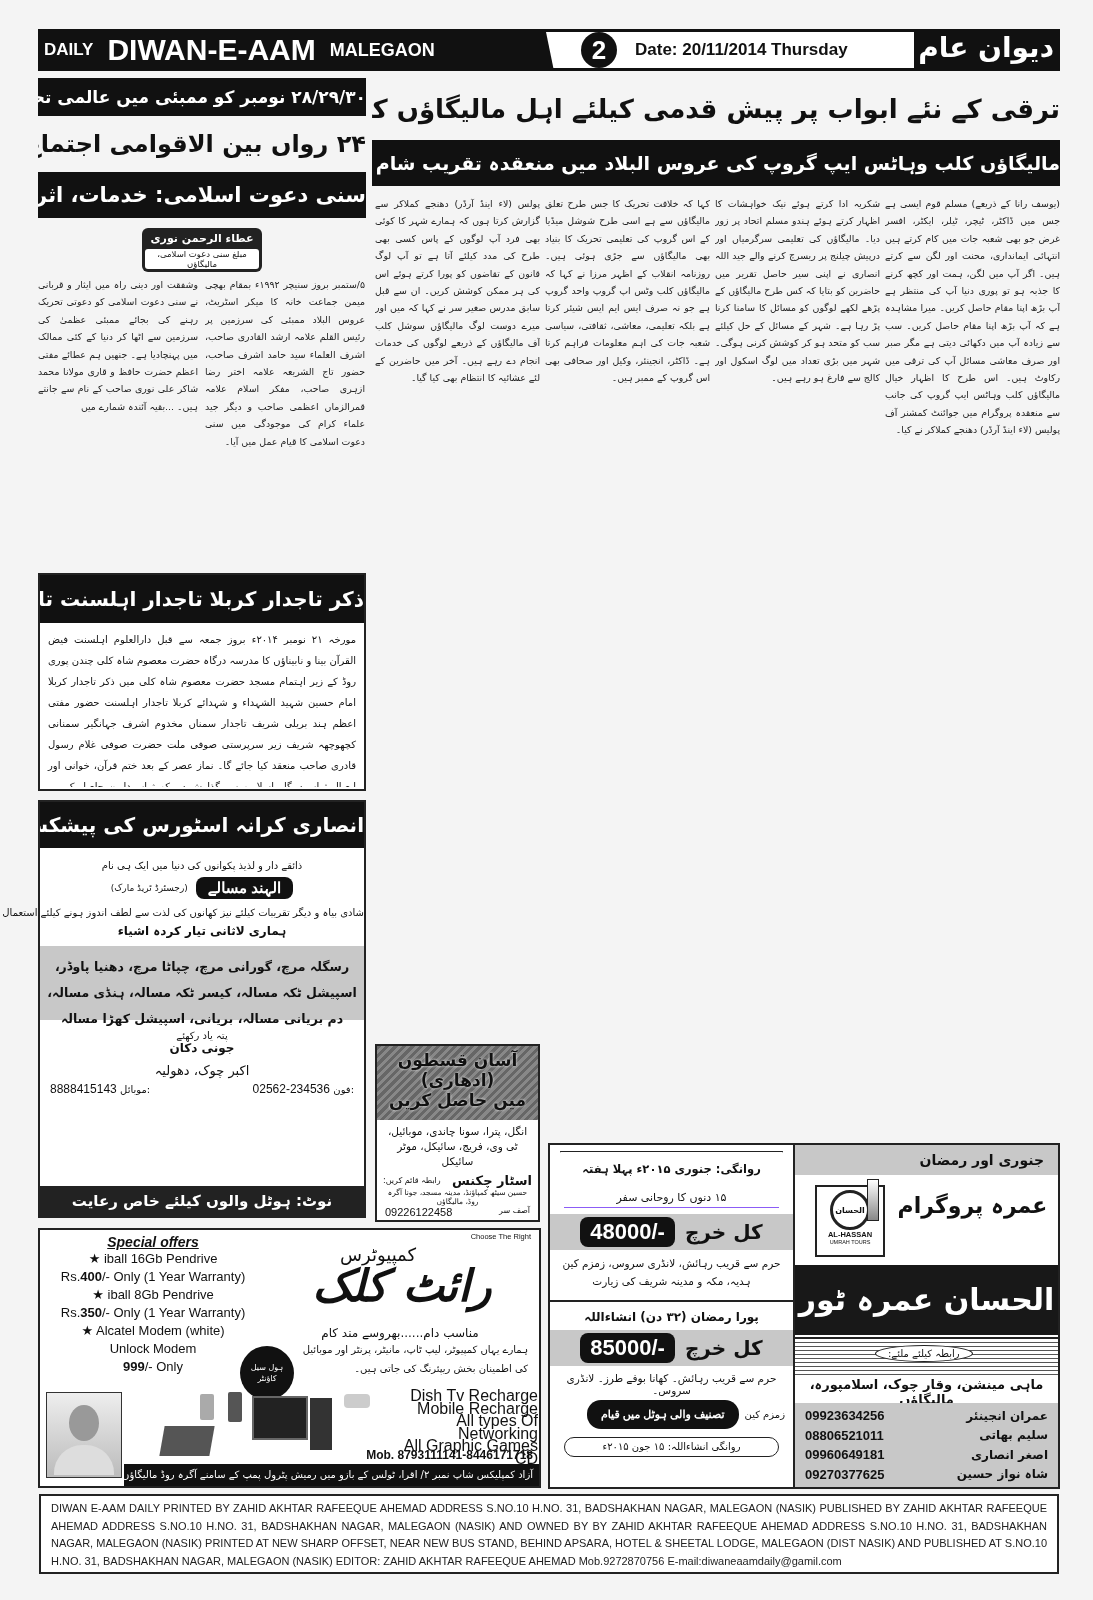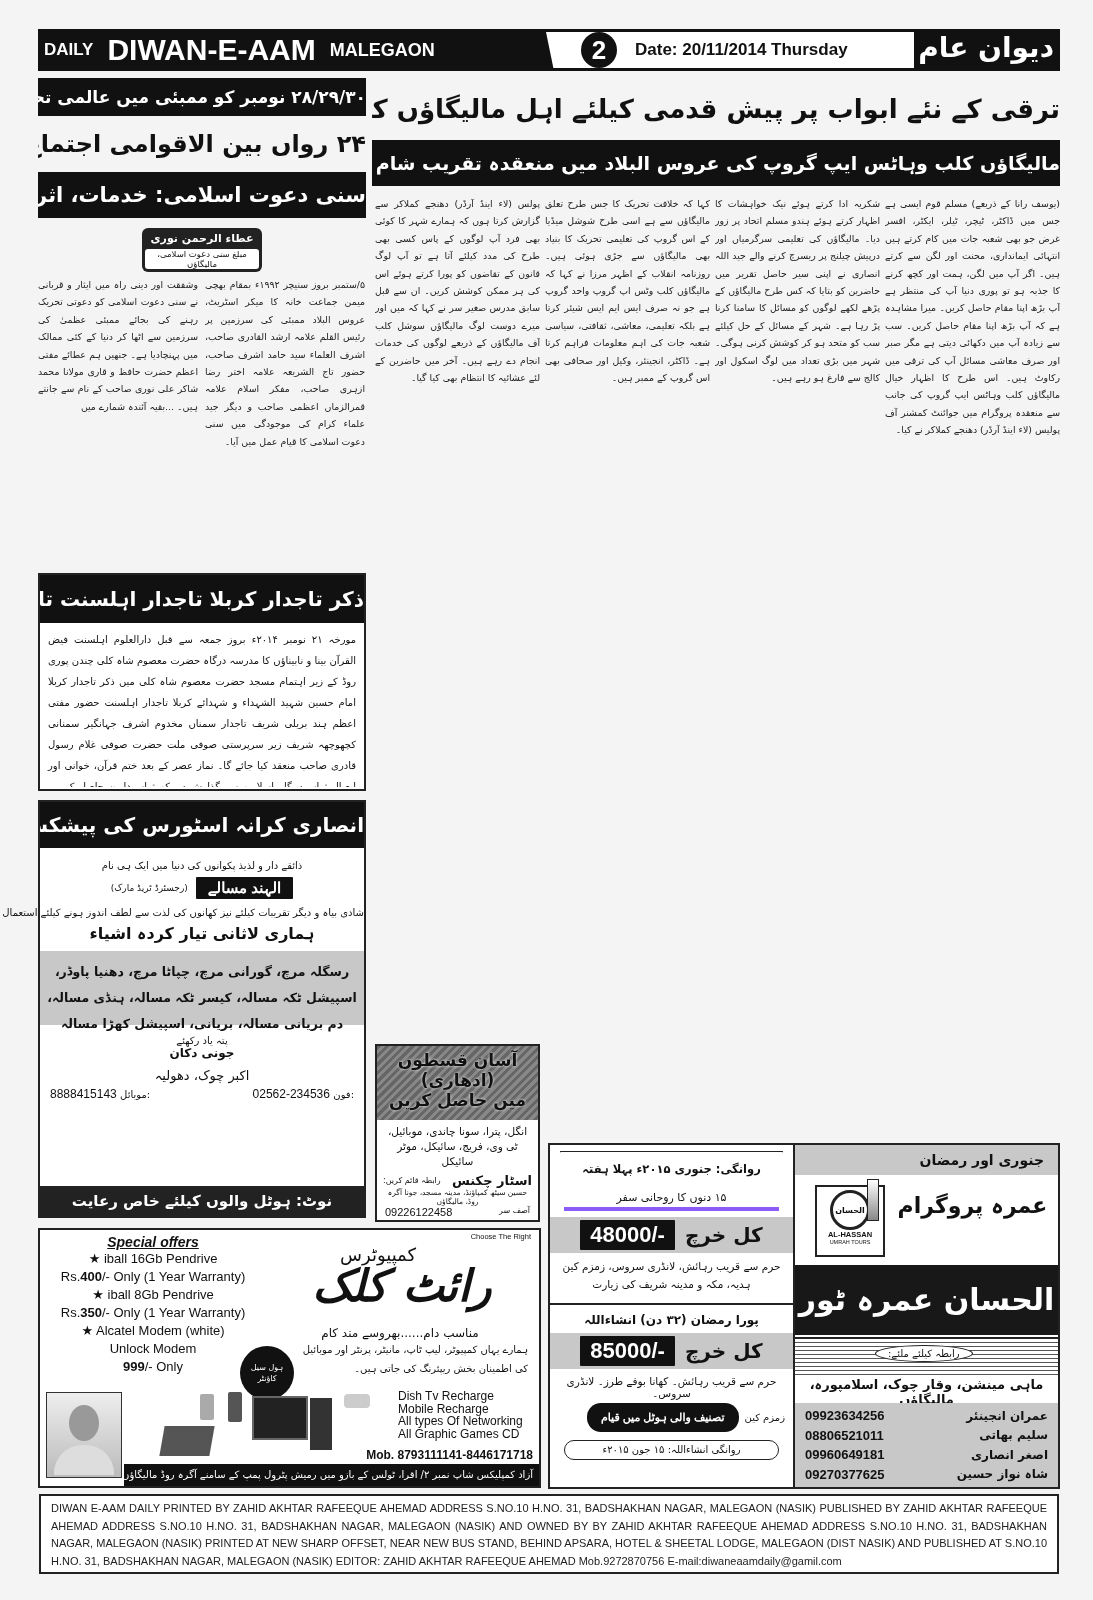--- a/index.html
+++ b/index.html
@@ -13,21 +13,21 @@
   #mh-title{font-size:30px;letter-spacing:0px}
   #mh-city{font-size:18px}
   #mh-mid{left:508px;top:3px;width:368px;height:36px;background:#fff;clip-path:polygon(0 0,100% 0,100% 100%,2% 100%);display:flex;align-items:center;padding-left:35px;gap:18px;font-family:"Liberation Sans",sans-serif;font-weight:bold}
   #mh-page{width:36px;height:36px;border-radius:50%;background:#111;color:#fff;font-size:26px;display:flex;align-items:center;justify-content:center}
   #mh-date{font-size:17px}
   #mh-urdu{right:6px;top:2px;color:#fff;font-size:28px;font-weight:bold}
   .blkhead{background:#111;color:#fff;font-weight:bold;text-align:center;direction:rtl;white-space:nowrap;overflow:hidden}
   .col{font-size:9.4px;line-height:17.4px;direction:rtl;text-align:justify;color:#222;overflow:hidden}
   .box{border:2px solid #222;background:#fff}
   .grey{background:#c8c8c8}
-  .pill{background:#111;color:#fff;border-radius:1px;font-weight:bold;font-family:"Liberation Sans",sans-serif}
+  .pill{background:#111;color:#fff;border-radius:8px;font-weight:bold;font-family:"Liberation Sans",sans-serif}
 </style>
 </head>
 <body>
 
 <div class="abs" id="masthead">
   <div class="abs" id="mh-left">
     <span id="mh-daily">DAILY</span>
     <span id="mh-title">DIWAN-E-AAM</span>
     <span id="mh-city">MALEGAON</span>
   </div>
@@ -55,21 +55,21 @@
 </div>
 
 <div class="abs box" style="left:38px;top:800px;width:328px;height:418px">
   <div class="blkhead" style="height:46px;font-size:20px;line-height:46px;letter-spacing:1px">انصاری کرانہ اسٹورس کی پیشکش</div>
   <div class="urdu" style="text-align:center;font-size:10px;margin-top:12px">ذائقے دار و لذیذ پکوانوں کی دنیا میں ایک ہی نام</div>
   <div style="display:flex;justify-content:center;align-items:center;gap:8px;margin-top:6px;direction:rtl">
     <span class="pill urdu" style="padding:2px 12px;font-size:15px">الہند مسالے</span>
     <span class="urdu" style="font-size:9px">(رجسٹرڈ ٹریڈ مارک)</span>
   </div>
   <div class="urdu" style="text-align:center;font-size:10px;margin-top:8px;white-space:nowrap">شادی بیاہ و دیگر تقریبات کیلئے نیز کھانوں کی لذت سے لطف اندوز ہونے کیلئے استعمال کیجئے</div>
-  <div class="urdu" style="text-align:center;font-size:16px;font-weight:bold;margin-top:6px">ہماری لاثانی تیار کردہ اشیاء</div>
+  <div class="urdu" style="text-align:center;font-size:12px;font-weight:bold;margin-top:6px">ہماری لاثانی تیار کردہ اشیاء</div>
   <div class="urdu grey" style="text-align:center;font-size:12.5px;font-weight:bold;line-height:26px;padding:8px 6px;margin-top:8px;height:74px">رسگلہ مرچ، گورانی مرچ، چپاٹا مرچ، دھنیا پاوڈر، اسپیشل ٹکہ مسالہ، کیسر ٹکہ مسالہ، ہنڈی مسالہ، دم بریانی مسالہ، بریانی، اسپیشل کھڑا مسالہ</div>
   <div class="urdu" style="text-align:center;font-size:10px;margin-top:10px">پتہ یاد رکھئے</div>
   <div class="urdu" style="text-align:center;font-size:12px;font-weight:bold">جونی دکان</div>
   <div class="urdu" style="text-align:center;font-size:13px;margin-top:8px">اکبر چوک، دھولیہ</div>
   <div style="display:flex;justify-content:space-between;padding:4px 10px;font-family:'Liberation Sans',sans-serif;font-size:12px;direction:ltr">
     <span><span>8888415143</span> <span class="urdu" style="font-size:10px">موبائل:</span></span>
     <span><span>02562-234536</span> <span class="urdu" style="font-size:10px">فون:</span></span>
   </div>
   <div class="blkhead" style="position:absolute;left:0;right:0;bottom:0;height:30px;line-height:30px;font-size:15px;background:#222">نوٹ: ہوٹل والوں کیلئے خاص رعایت</div>
 </div>
@@ -95,21 +95,21 @@
   <div style="display:flex;justify-content:space-between;padding:0 8px;font-family:'Liberation Sans',sans-serif;font-size:11px">
     <span>09226122458</span>
     <span class="urdu" style="font-size:8px">آصف سر</span>
   </div>
 </div>
 
 <div class="abs box" style="left:548px;top:1143px;width:512px;height:346px">
 
   <div class="abs" style="left:0;top:0;width:245px;height:342px;border-right:2px solid #222">
     <div class="urdu" style="margin:6px 10px 0;border:1.5px solid #222;border-bottom:none;height:34px;line-height:34px;text-align:center;font-size:11.5px;font-weight:bold;clip-path:polygon(0 0,100% 0,92% 100%,8% 100%)">روانگی: جنوری ۲۰۱۵ء پہلا ہفتہ انشاءاللہ</div>
-    <div class="urdu" style="text-align:center;font-size:11px;margin-top:4px;border-bottom:4px solid #8b5cf6;margin:4px 14px 0;line-height:18px">۱۵ دنوں کا روحانی سفر</div>
+    <div class="urdu" style="text-align:center;font-size:11px;margin-top:4px;border-bottom:1px solid #8b5cf6;margin:4px 14px 0;line-height:18px">۱۵ دنوں کا روحانی سفر</div>
     <div class="grey" style="margin-top:6px;height:36px;display:flex;align-items:center;justify-content:center;gap:10px;direction:rtl">
       <span class="urdu" style="font-size:20px;font-weight:bold">کل خرچ</span>
       <span class="pill" style="font-size:22px;padding:2px 10px;direction:ltr">48000/-</span>
     </div>
     <div class="urdu" style="text-align:center;font-size:10.5px;line-height:18px;padding:4px 10px">حرم سے قریب رہائش، لانڈری سروس، زمزم کین ہدیہ، مکہ و مدینہ شریف کی زیارت</div>
     <div style="border-top:2px solid #222;margin-top:6px"></div>
     <div class="urdu" style="text-align:center;font-size:12px;font-weight:bold;margin-top:8px">پورا رمضان (۳۲ دن) انشاءاللہ</div>
     <div class="grey" style="margin-top:6px;height:36px;display:flex;align-items:center;justify-content:center;gap:10px;direction:rtl">
       <span class="urdu" style="font-size:20px;font-weight:bold">کل خرچ</span>
       <span class="pill" style="font-size:22px;padding:2px 10px;direction:ltr">85000/-</span>
@@ -181,21 +181,21 @@
     <div style="width:60px;height:30px;border-radius:28px 28px 0 0;background:#ddd;margin:4px auto 0"></div>
   </div>
   <div class="abs" style="left:92px;top:162px;width:240px;height:70px">
     <div style="position:absolute;left:120px;top:4px;width:56px;height:44px;background:#222;border:2px solid #666"></div>
     <div style="position:absolute;left:178px;top:6px;width:22px;height:52px;background:#333"></div>
     <div style="position:absolute;left:30px;top:34px;width:50px;height:30px;background:#555;transform:skewX(-10deg)"></div>
     <div style="position:absolute;left:68px;top:2px;width:14px;height:26px;background:#aaa;border-radius:2px"></div>
     <div style="position:absolute;left:96px;top:0;width:14px;height:30px;background:#555;border-radius:2px"></div>
     <div style="position:absolute;left:212px;top:2px;width:26px;height:14px;background:#ccc;border-radius:4px"></div>
   </div>
-  <div class="abs" style="left:358px;top:160px;width:140px;text-align:left;font-family:'Liberation Sans',sans-serif;font-size:12px;line-height:12.5px">
+  <div class="abs" style="left:358px;top:160px;width:140px;text-align:right;font-family:'Liberation Sans',sans-serif;font-size:16px;line-height:12.5px">
     <div>Dish Tv Recharge</div>
     <div>Mobile Recharge</div>
     <div>All types Of Networking</div>
     <div>All Graphic Games CD</div>
   </div>
   <div class="abs" style="right:6px;top:218px;font-family:'Liberation Sans',sans-serif;font-weight:bold;font-size:12px">Mob. 8793111141-8446171718</div>
   <div class="abs blkhead" style="left:84px;top:234px;width:415px;height:22px;line-height:22px;font-size:10px;text-align:right;padding-right:6px;font-weight:normal">آزاد کمپلیکس شاپ نمبر ۲/ اقرا، ٹولس کے بازو میں رمیش پٹرول پمپ کے سامنے آگرہ روڈ مالیگاؤں</div>
 </div>
 
 <div class="abs box" style="left:39px;top:1494px;width:1020px;height:80px;padding:4px 10px;font-family:'Liberation Sans',sans-serif;font-size:11px;line-height:17.5px;text-align:justify;color:#222">DIWAN E-AAM DAILY PRINTED BY ZAHID AKHTAR RAFEEQUE AHEMAD ADDRESS S.NO.10 H.NO. 31, BADSHAKHAN NAGAR, MALEGAON (NASIK) PUBLISHED BY ZAHID AKHTAR RAFEEQUE AHEMAD ADDRESS S.NO.10 H.NO. 31, BADSHAKHAN NAGAR, MALEGAON (NASIK) AND OWNED BY BY ZAHID AKHTAR RAFEEQUE AHEMAD ADDRESS S.NO.10 H.NO. 31, BADSHAKHAN NAGAR, MALEGAON (NASIK)  PRINTED AT NEW SHARP OFFSET, NEAR NEW BUS STAND, BEHIND APSARA, HOTEL &amp; SHEETAL LODGE, MALEGAON (DIST NASIK) AND PUBLISHED AT S.NO.10 H.NO. 31, BADSHAKHAN NAGAR, MALEGAON (NASIK)    EDITOR: ZAHID AKHTAR RAFEEQUE AHEMAD Mob.9272870756 E-mail:diwaneaamdaily@gamil.com</div>

